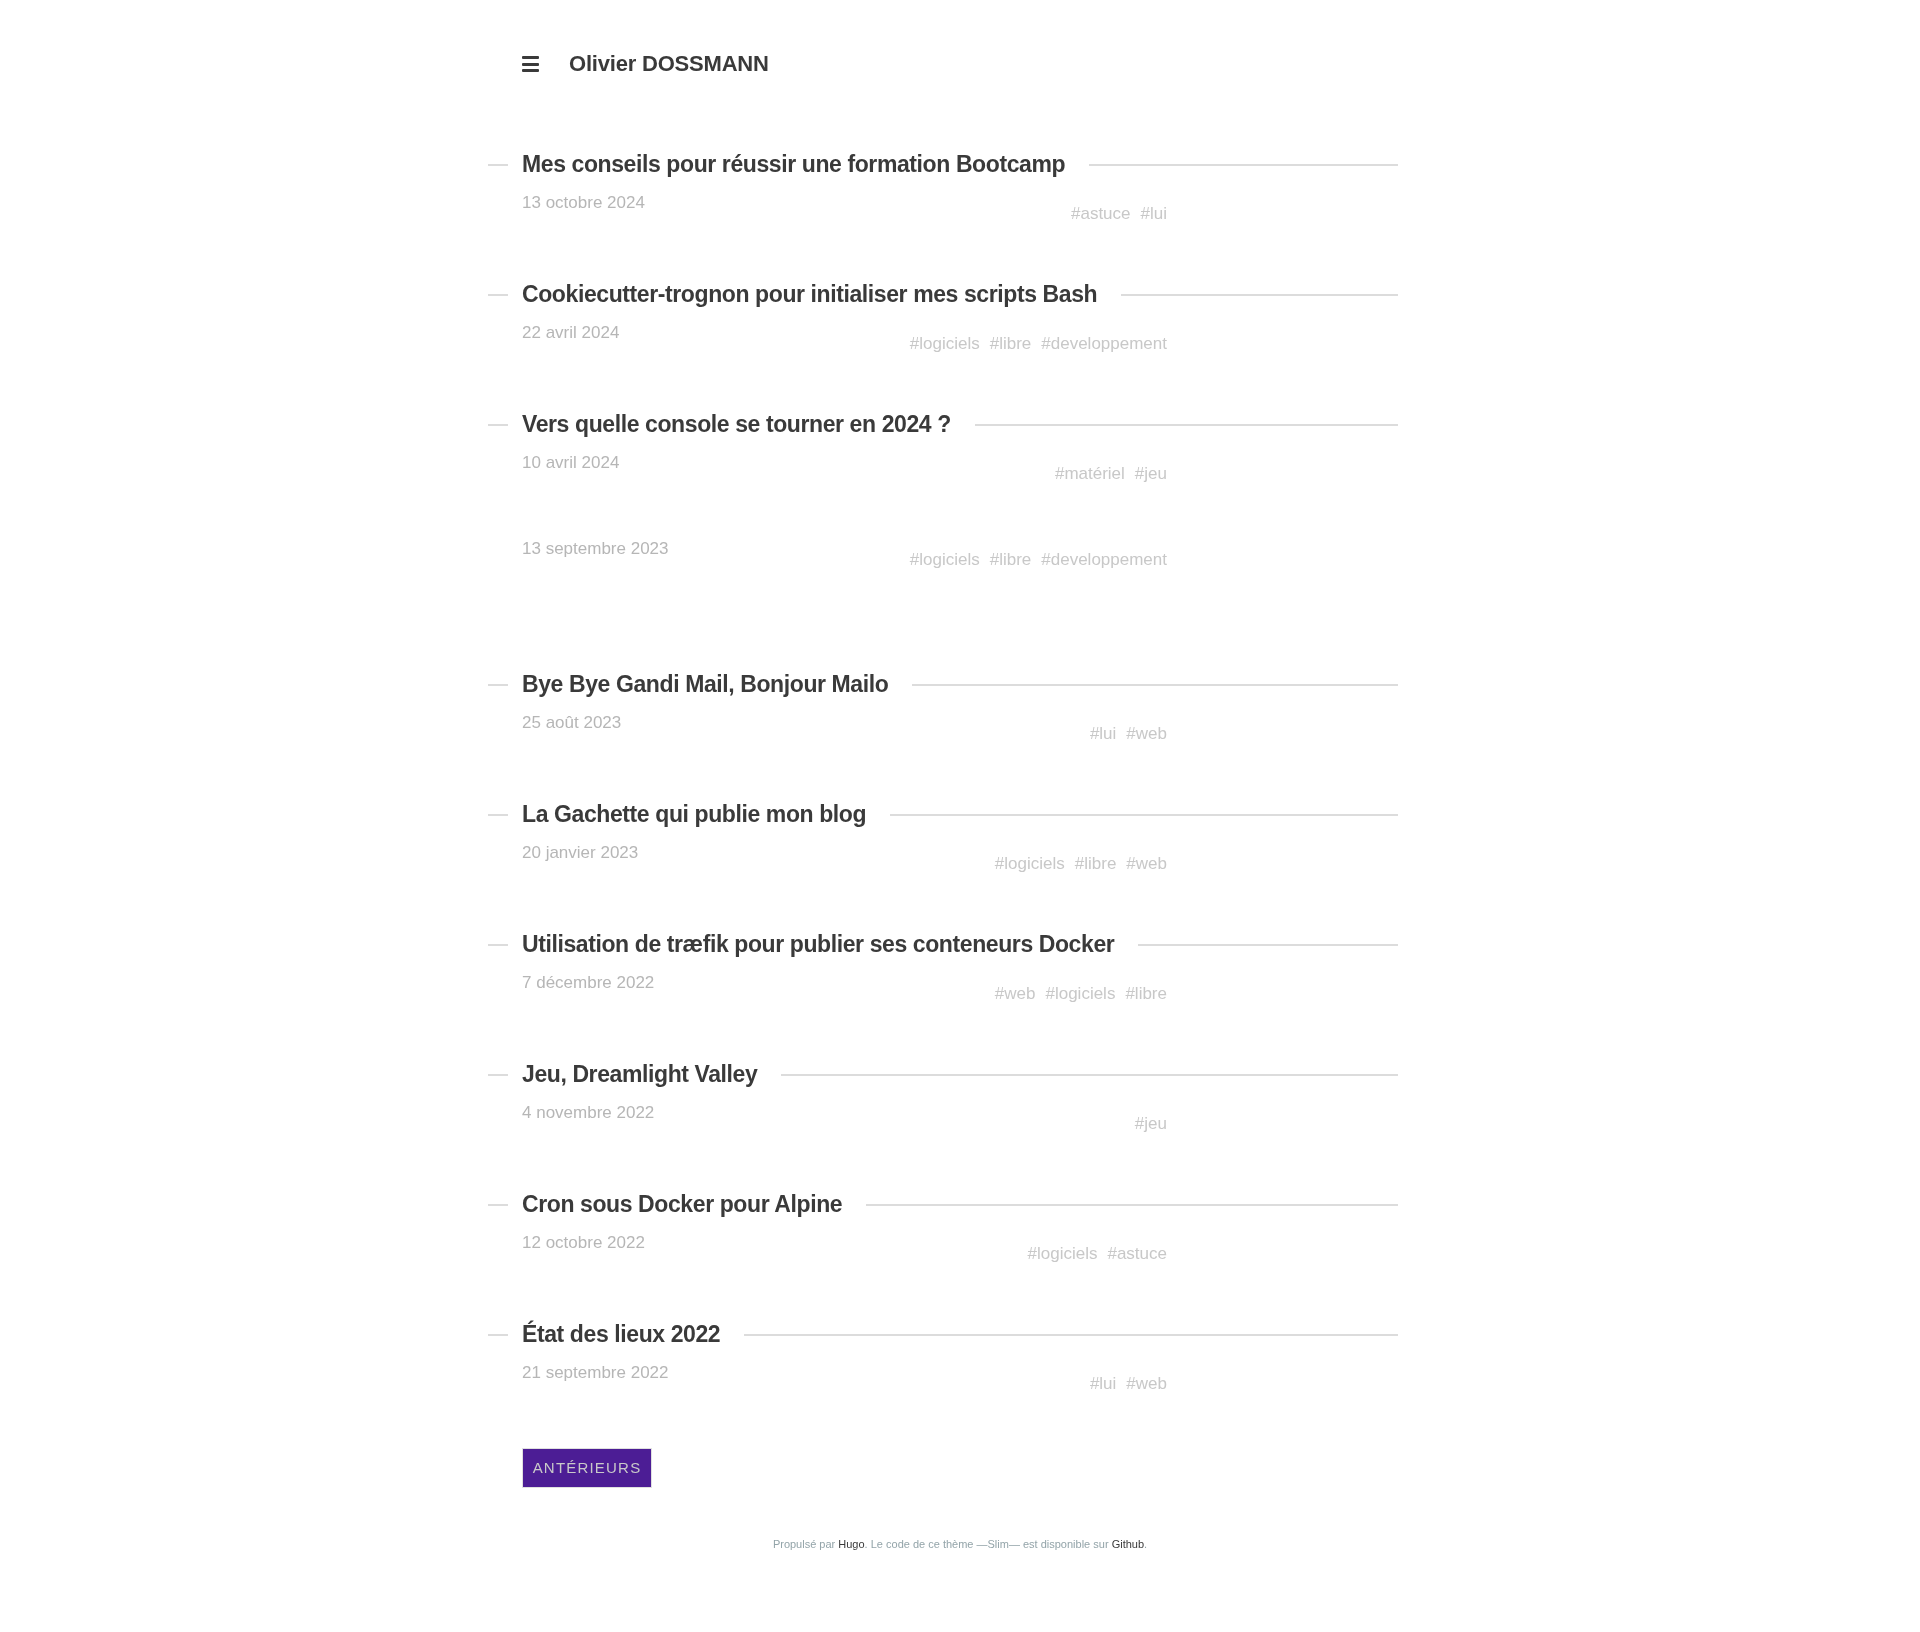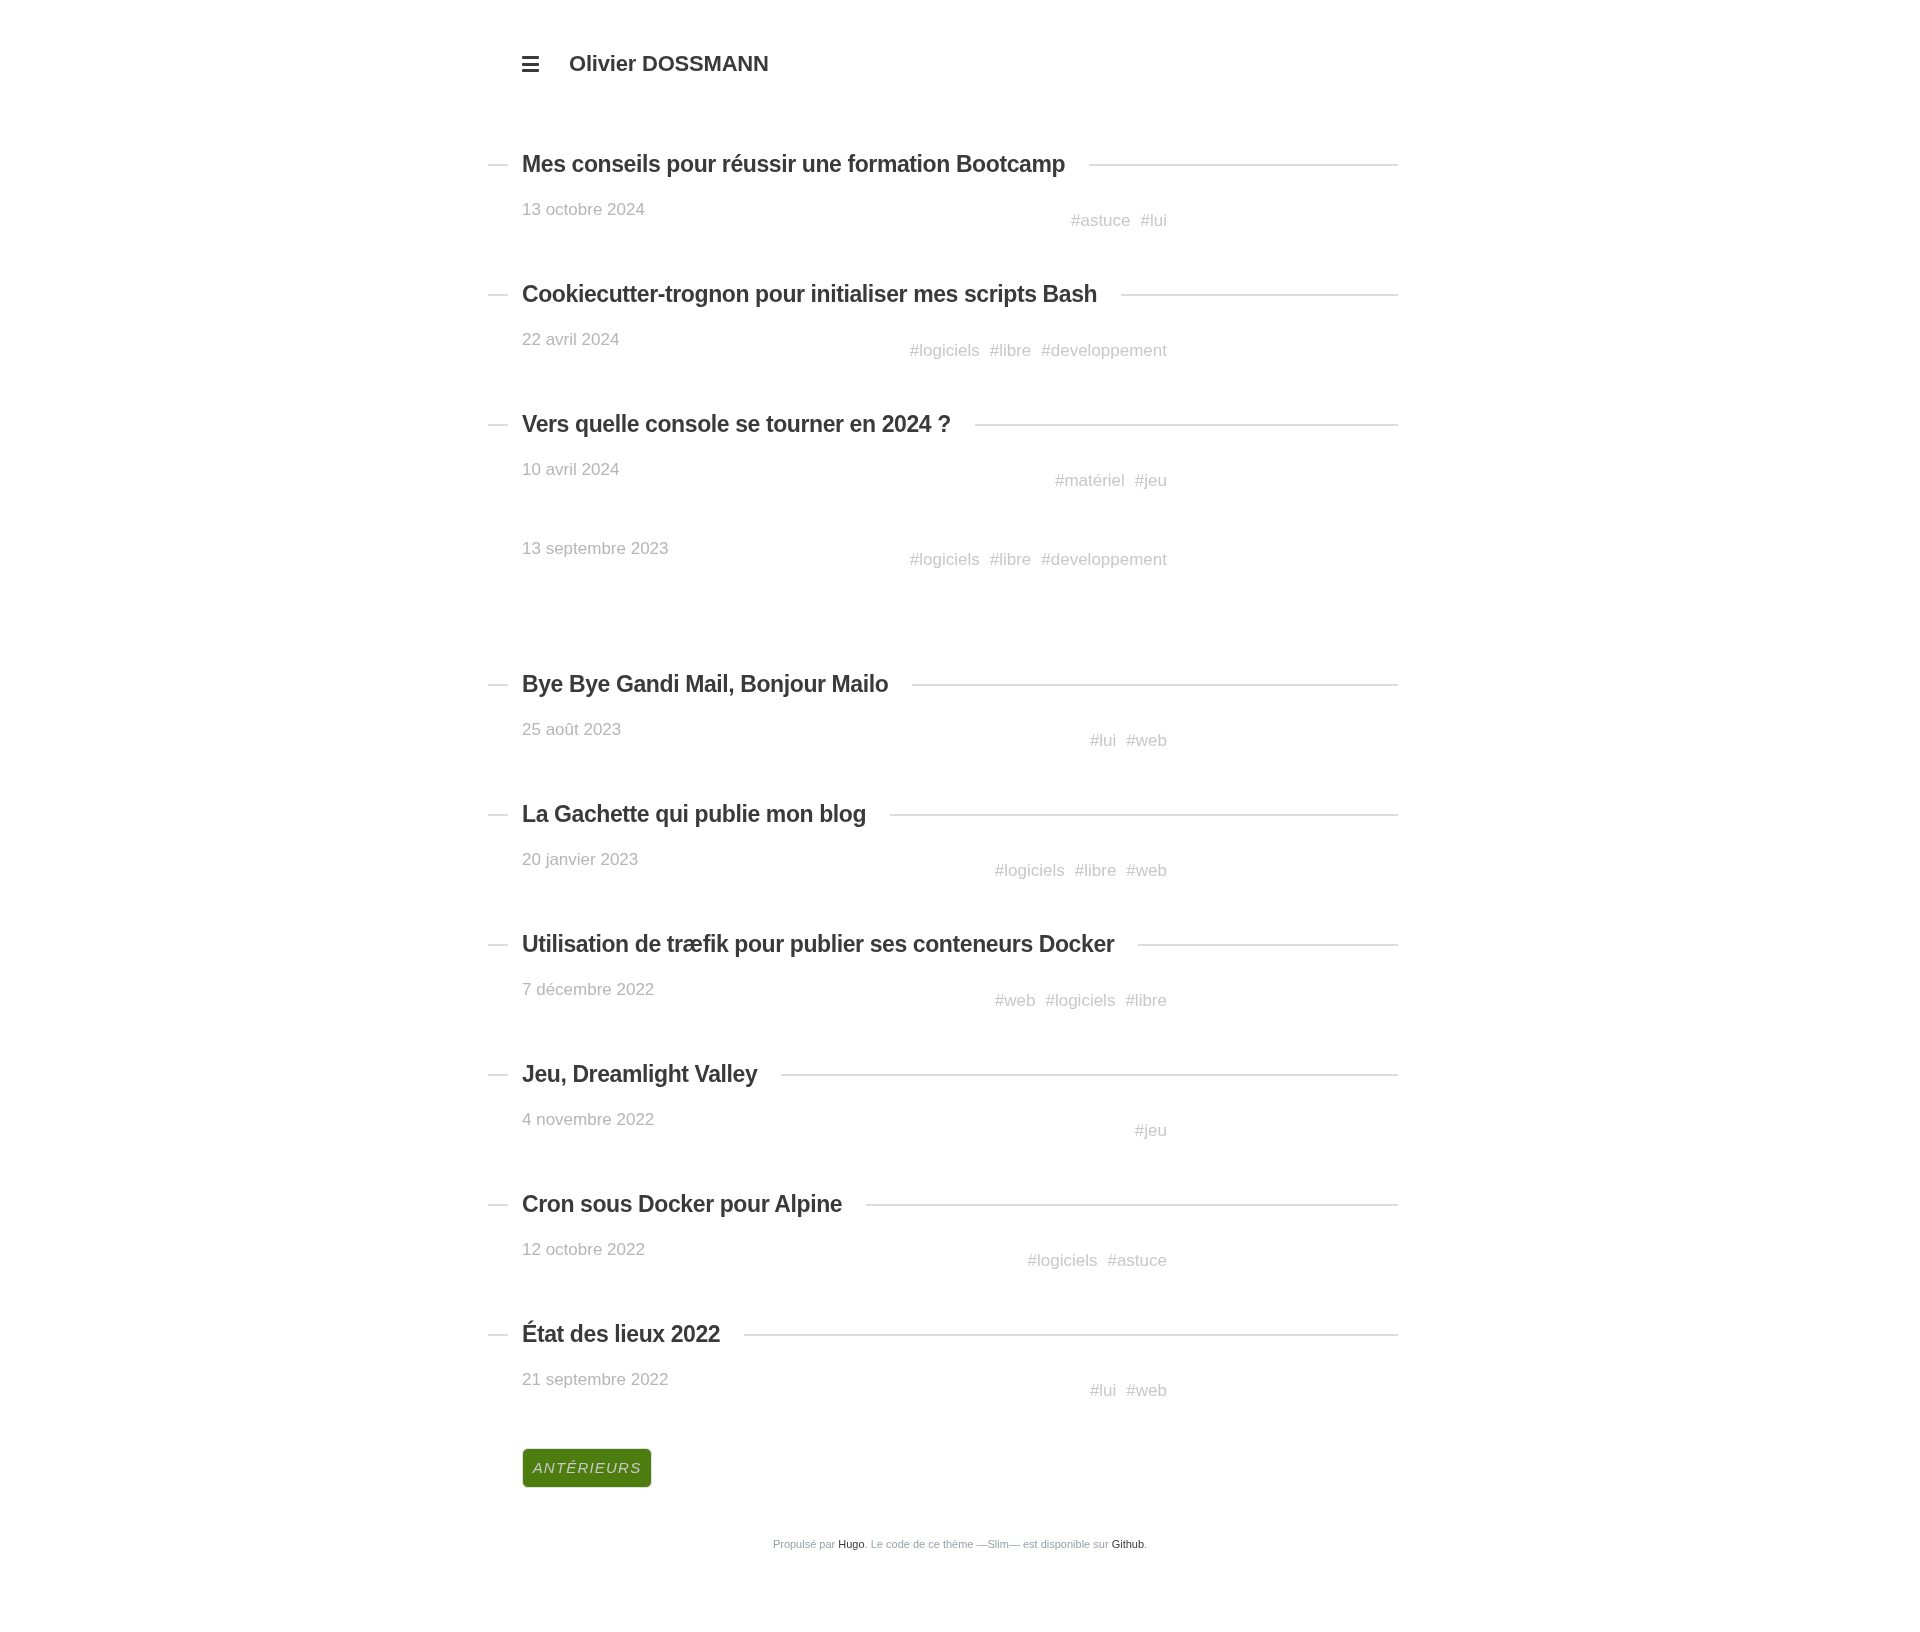--- a/index.html
+++ b/index.html
@@ -77,21 +77,21 @@
   }
   .rule {
     flex: 1;
     height: 2px;
     background: #dcdcdc;
     margin-left: 24px;
     min-width: 0;
   }
   .post-meta {
     width: 645px;
-    margin-top: 18px;
+    margin-top: 11px;
     display: flex;
     justify-content: space-between;
     align-items: flex-start;
     font-size: 17px;
   }
   .post-date { color: #b6b6b6; line-height: 22px; }
   .post-tags {
     color: #c8c8c8;
     position: relative;
     top: 12px;
@@ -101,28 +101,27 @@
   .post-tags a { color: inherit; text-decoration: none; cursor: pointer; }
   
   .pagination { margin-top: 42px; }
   .older-btn {
     display: inline-block;
     width: 130px;
     height: 40px;
     line-height: 38px;
     text-align: center;
     border: 1px solid #e0e0e0;
-    border-radius: 6px;
-    background: #4d7c0f;
+    border-radius: 0;
+    background: #4c1d95;
     color: #c9c9c9;
     font-size: 15px;
     letter-spacing: 1.2px;
     text-decoration: none;
     cursor: pointer;
-    font-style: italic;
   }
   
   .site-footer {
     margin-top: 46px;
     text-align: center;
     font-size: 11px;
     color: #93a4a9;
     line-height: 21px;
   }
   .footer-link { color: #3a3a3a; text-decoration: none; cursor: pointer; }

